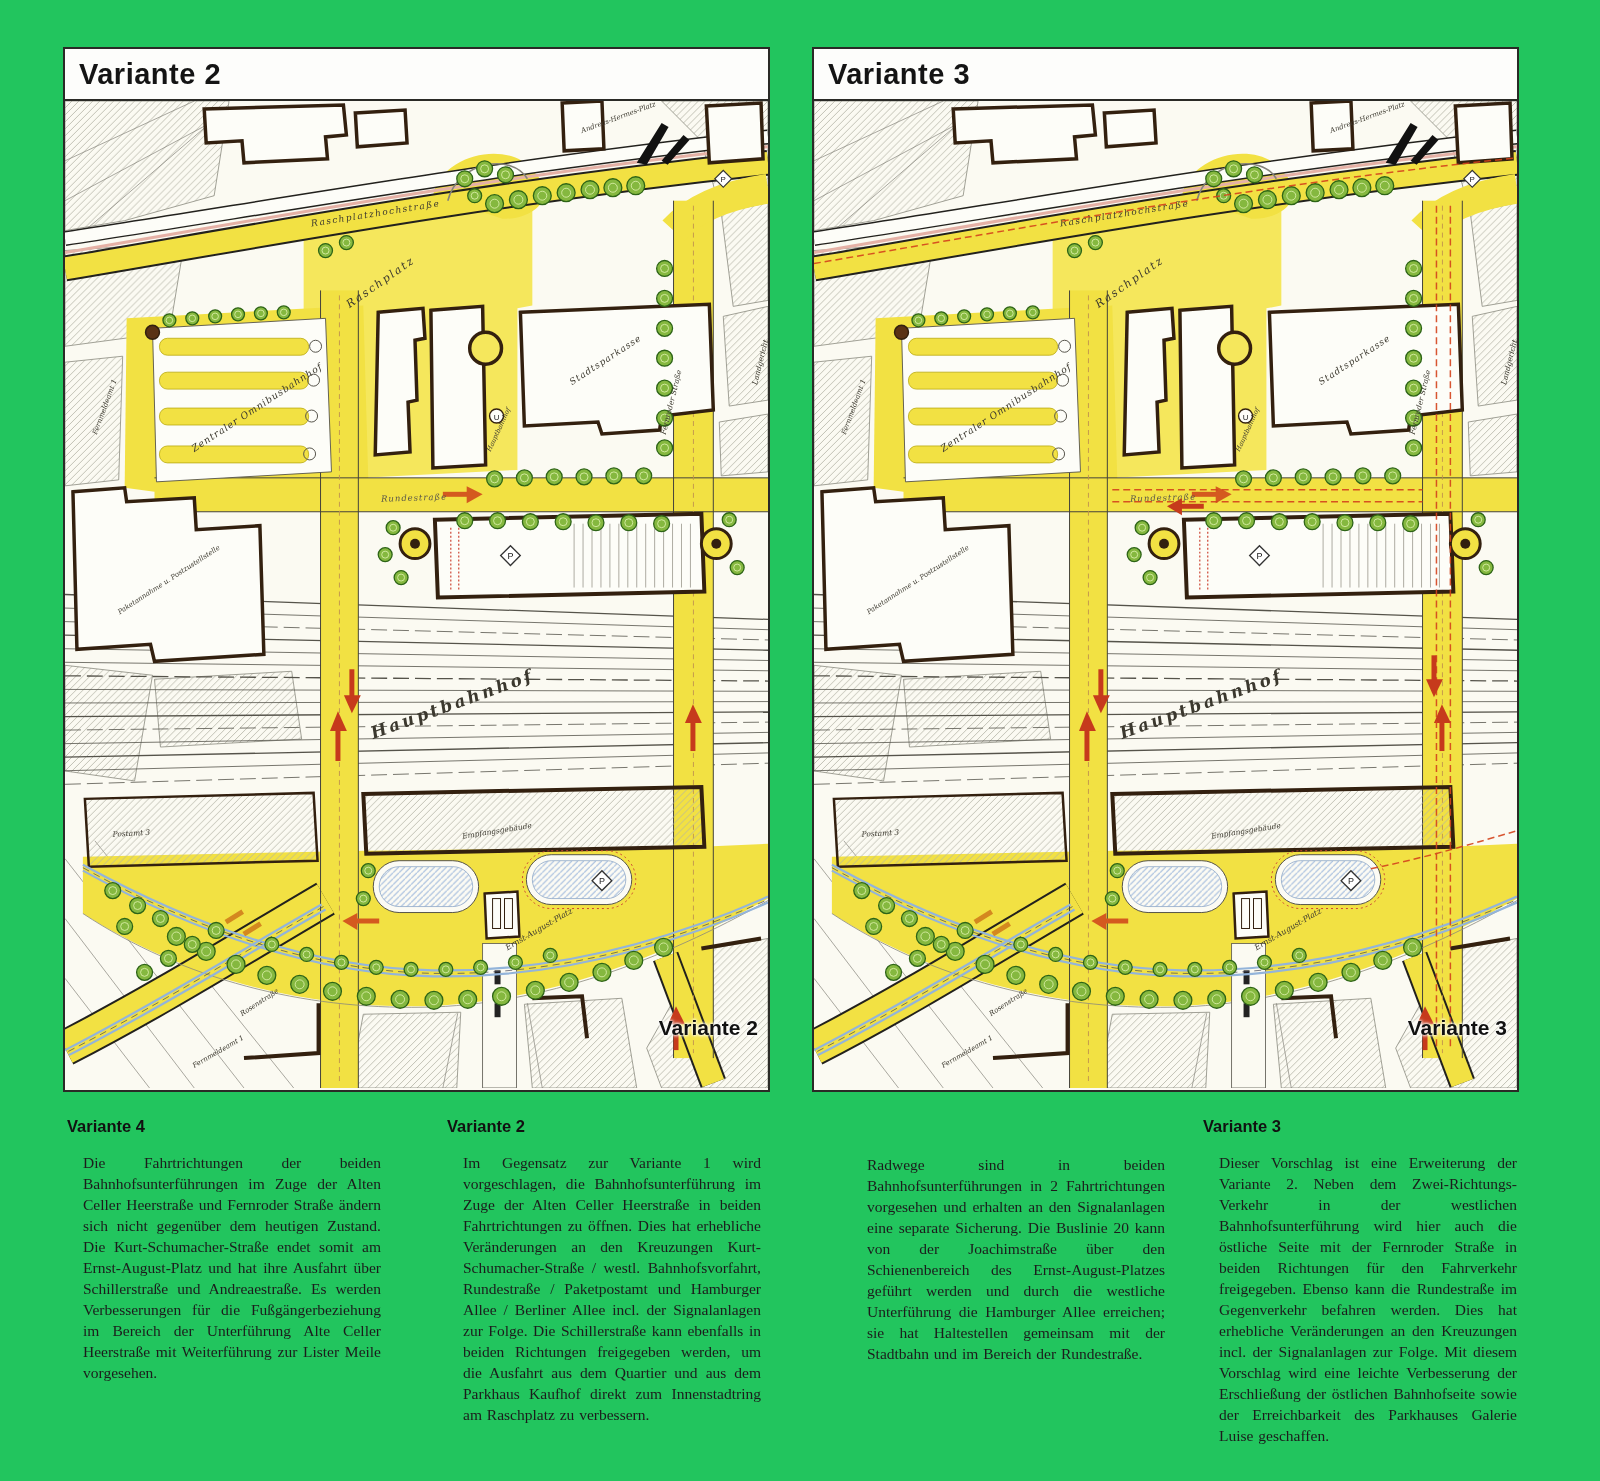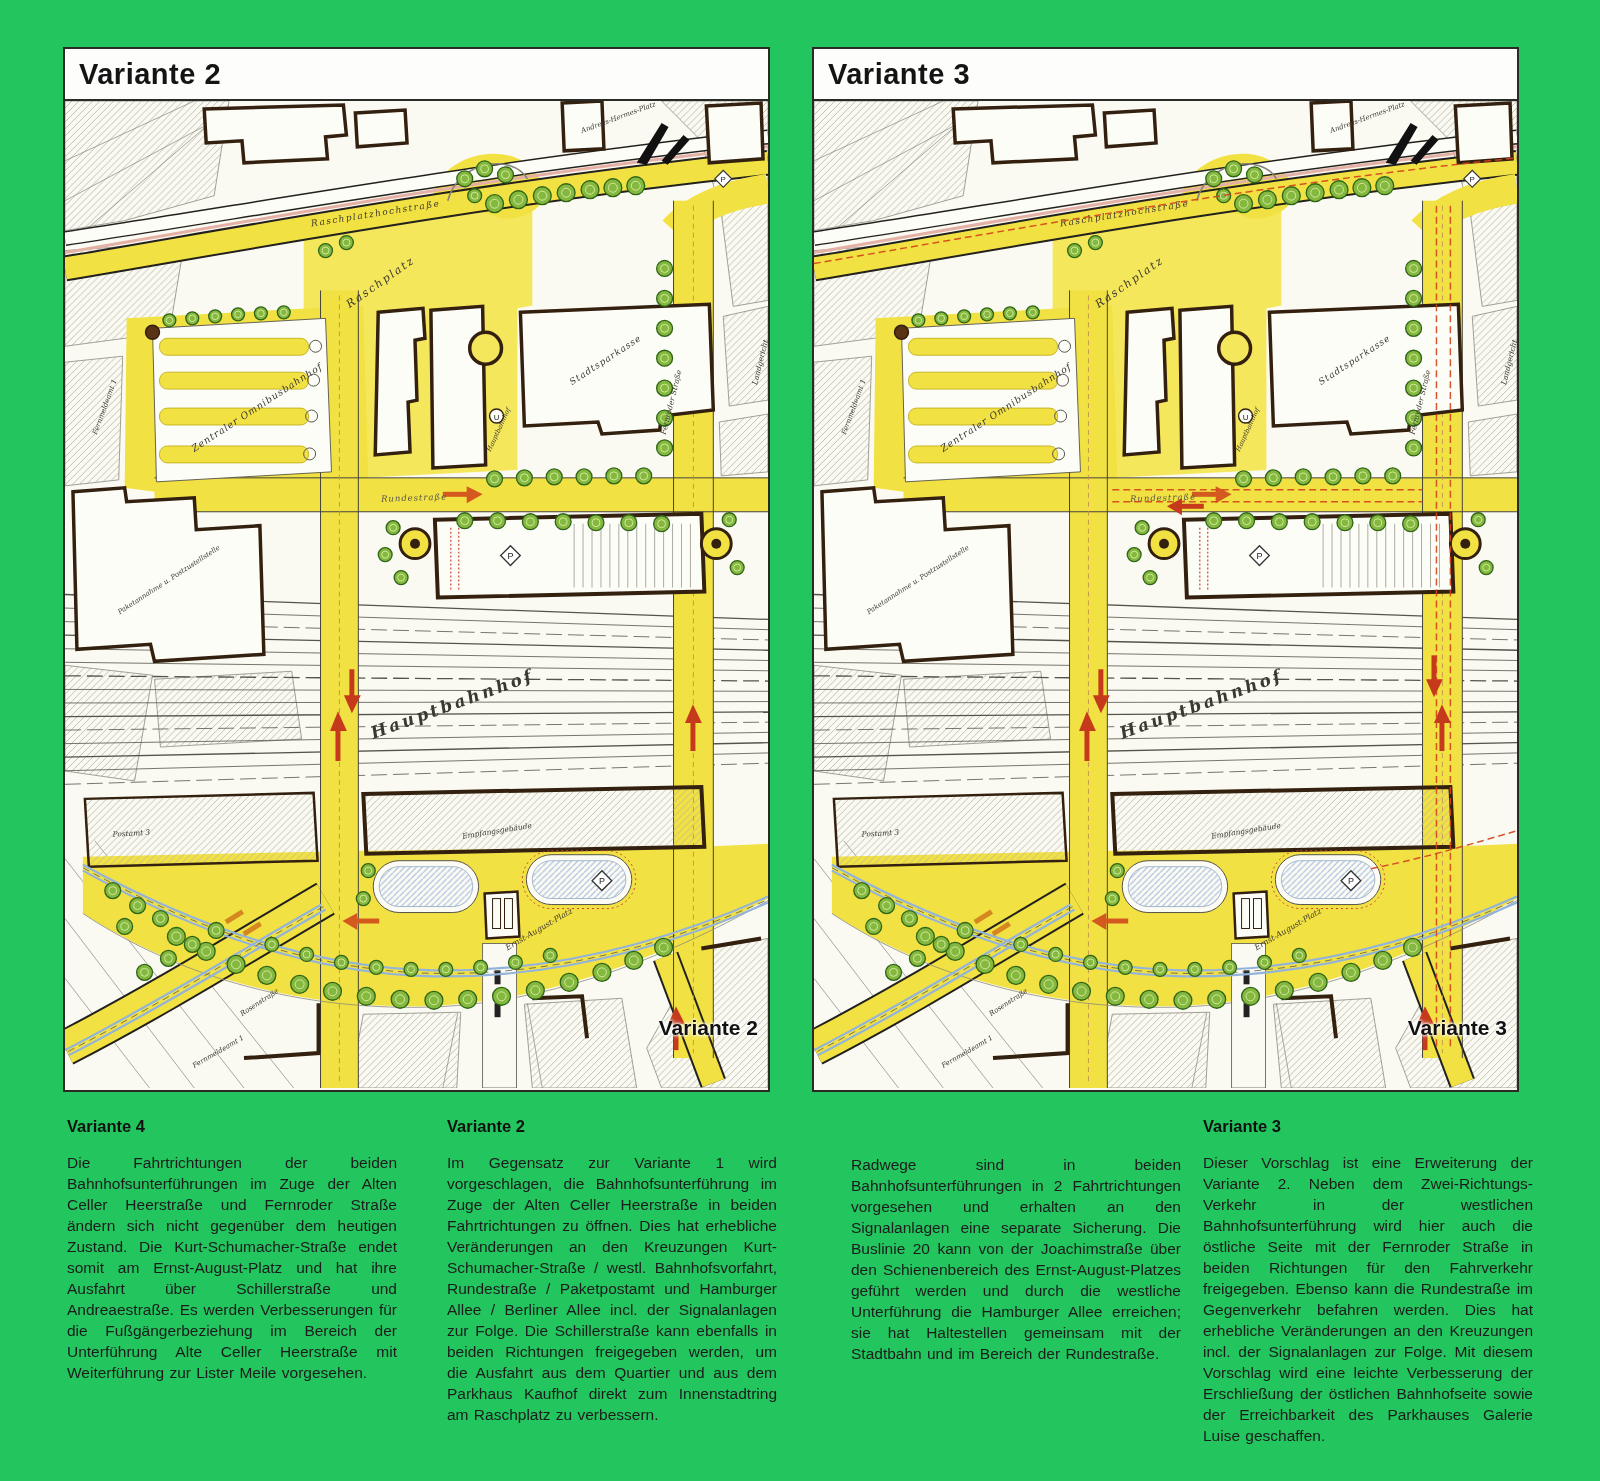--- a/index.html
+++ b/index.html
@@ -13,21 +13,21 @@
   .map-title{font-size:29px;font-weight:bold;letter-spacing:.5px;color:#141414;}
   .map-body{position:relative;width:100%;height:987px;overflow:hidden;background:#fbfaf2;}
   .map-body svg.citymap{position:absolute;inset:0;width:100%;height:100%;}
   .v3overlay{position:absolute;inset:0;width:100%;height:100%;pointer-events:none;}
   .corner-label{position:absolute;right:10px;bottom:48px;font-size:21px;font-weight:bold;color:#111;
       text-shadow:0 0 3px #fff,0 0 3px #fff,0 0 5px #fff;}
 
   .columns{position:absolute;top:1117px;left:0;width:1600px;}
   .col{position:absolute;top:0;width:330px;}
   .col .heading{font-size:16.5px;font-weight:bold;margin:0 0 16px 0;color:#111;}
-  .col p{font-size:15.5px;line-height:21px;text-align:justify;margin:0;word-spacing:1px;}
+  .col p{font-size:15.5px;line-height:21px;text-align:justify;margin:16px;word-spacing:1px;font-family:Liberation Serif, serif;}
   .col.c1{left:67px;}
   .col.c2{left:447px;}
   .col.c3{left:851px;}
   .col.c3 p{margin-top:37px;}
   .col.c4{left:1203px;}
 
   .mlabel{font-family:"DejaVu Serif","Liberation Serif",serif;font-style:italic;fill:#3b382e;}
   .rlabel{font-family:"DejaVu Serif","Liberation Serif",serif;font-style:italic;fill:#55534a;}
 </style>
 </head>

